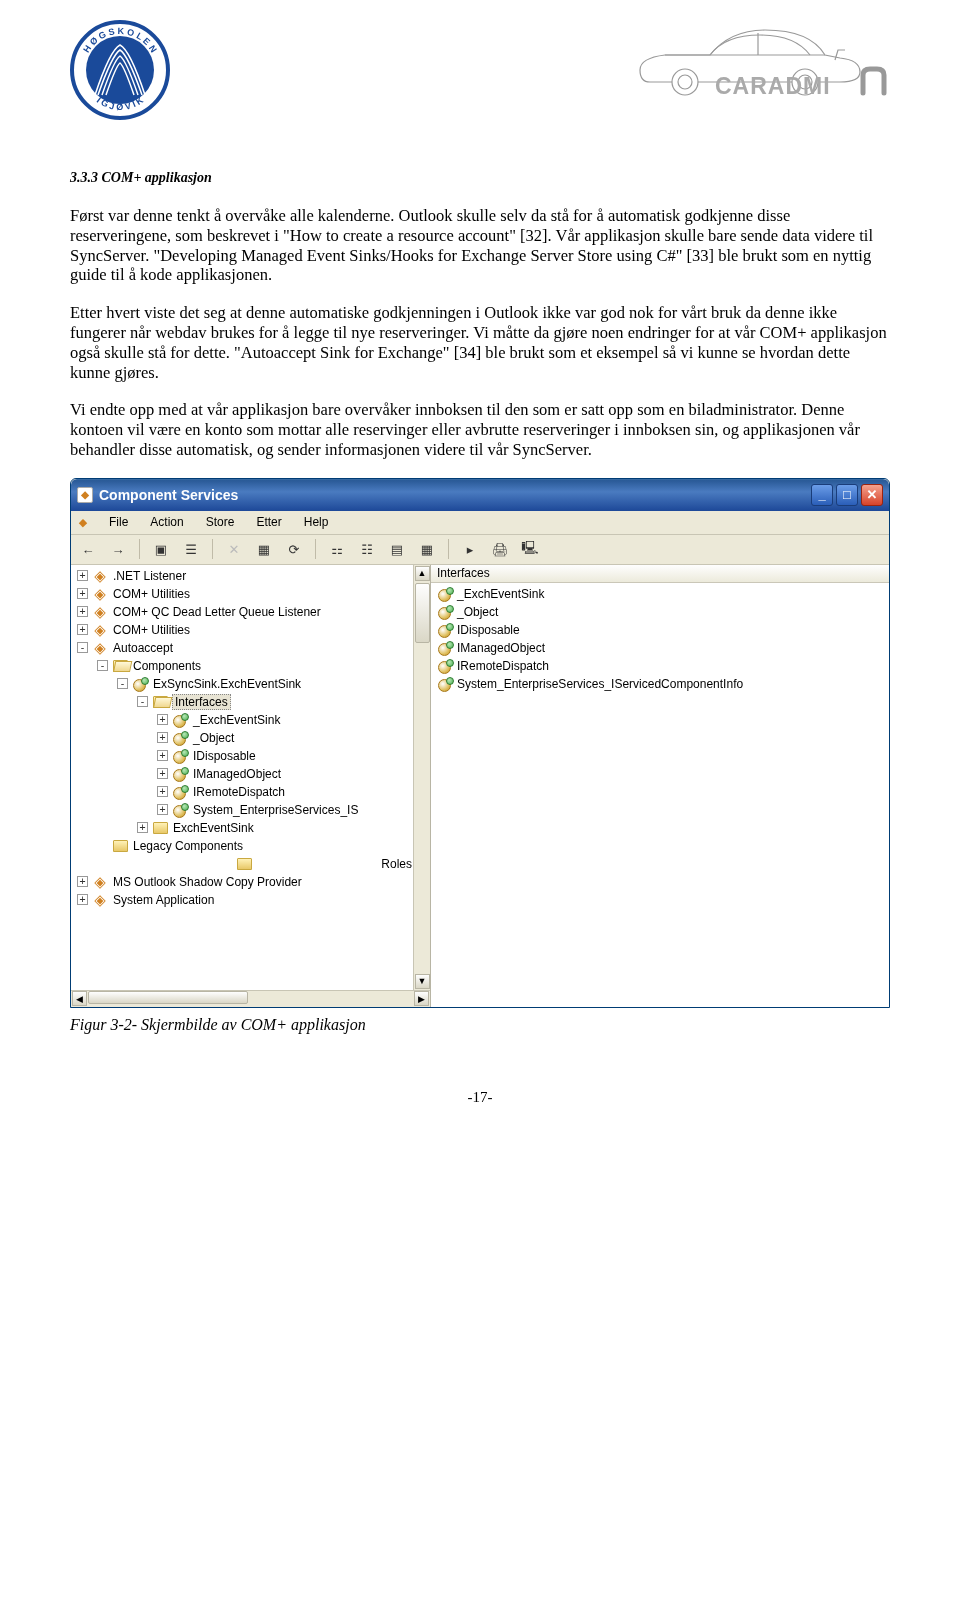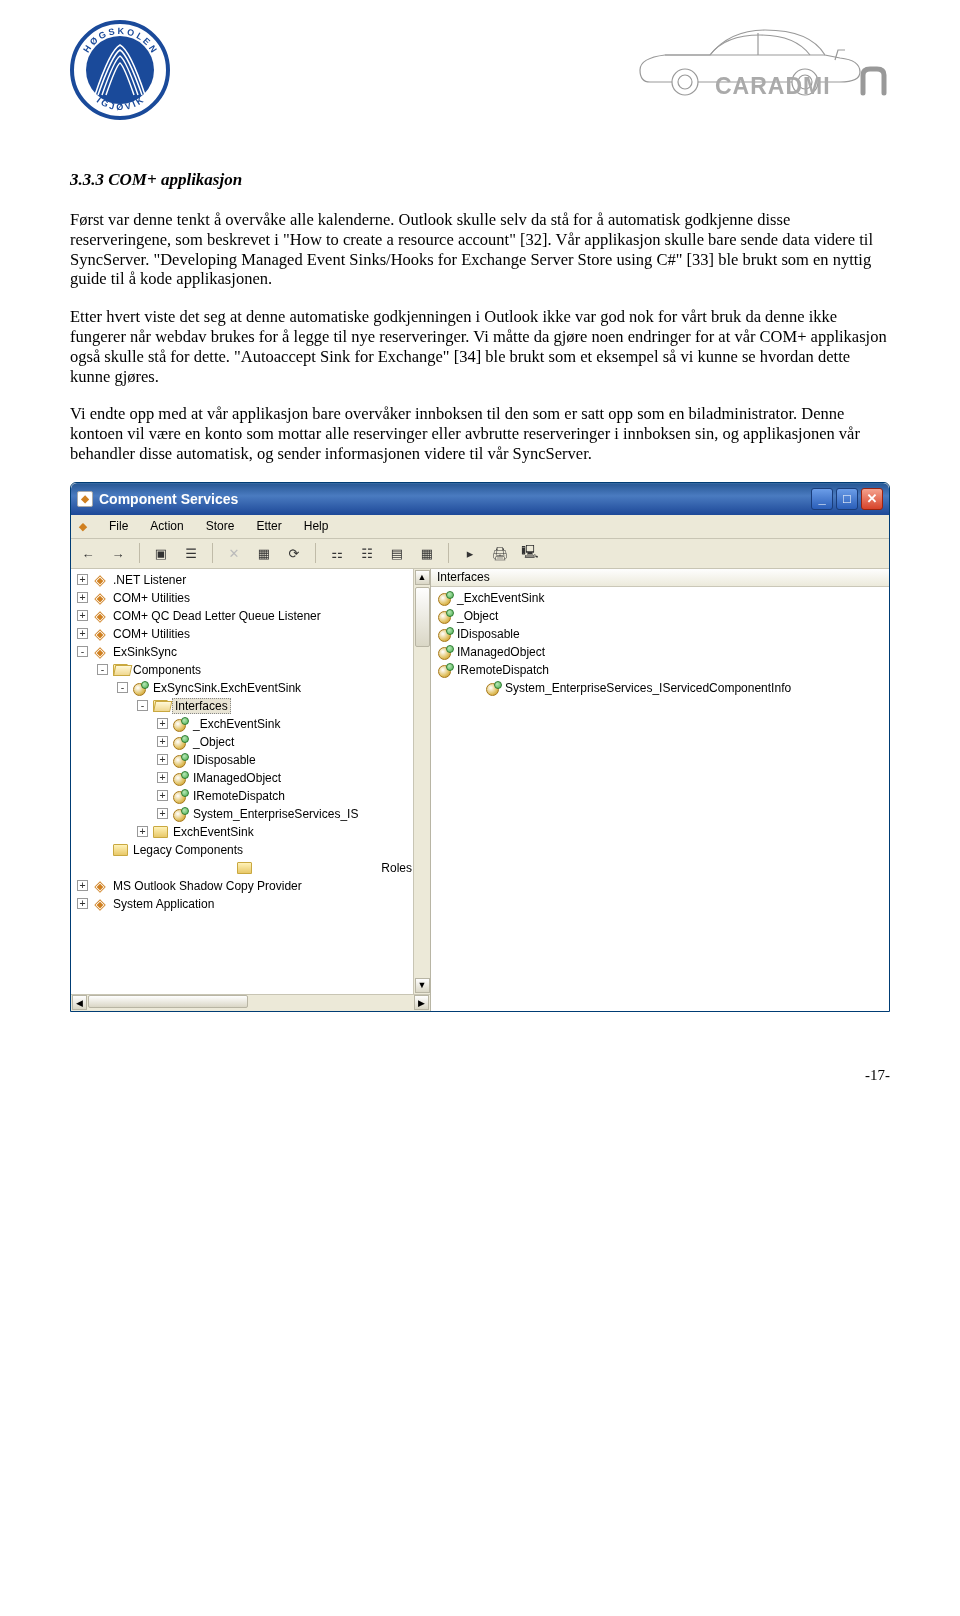--- a/index.html
+++ b/index.html
@@ -18,21 +18,21 @@
     display: flex;
     justify-content: space-between;
     align-items: flex-start;
     margin-bottom: 50px;
   }
   .logo-left { width: 100px; height: 100px; }
   .logo-right { width: 280px; height: 80px; }
 
   h2.section-title {
     font-family: "Times New Roman", Times, serif;
-    font-size: 17px;
+    font-size: 14px;
     font-weight: bold;
     font-style: italic;
     margin-bottom: 20px;
   }
   p.body {
     font-size: 16.5px;
     line-height: 1.2;
     margin-bottom: 18px;
   }
 
@@ -195,21 +195,21 @@
     padding: 0 2px;
   }
   .tree-row .label-bg { padding: 0 1px; }
 
   .caption {
     font-style: italic;
     font-size: 16px;
     margin-top: 4px;
   }
   .page-num {
-    text-align: right;
+    text-align: center;
     font-size: 15px;
     margin-top: 55px;
   }
 </style>
 </head>
 <body>
 
 <div class="page">
 
   <div class="header-row">
@@ -322,21 +322,21 @@
                   <span class="label-bg">COM+ QC Dead Letter Queue Listener</span>
                 </div>
                 <div class="tree-row" style="padding-left: 6px;">
                   <span class="exp">+</span>
                   <span class="node-icon icn-com" style="font-size: 15px;">◈</span>
                   <span class="label-bg">COM+ Utilities</span>
                 </div>
                 <div class="tree-row" style="padding-left: 6px;">
                   <span class="exp">-</span>
                   <span class="node-icon icn-com" style="font-size: 15px;">◈</span>
-                  <span class="label-bg">ExSinkSync</span>
+                  <span class="label-bg">Autoaccept</span>
                 </div>
                 <div class="tree-row" style="padding-left: 26px;">
                   <span class="exp">-</span>
                   <span class="node-icon">
                     <span class="icn-folder open"></span>
                   </span>
                   <span class="label-bg">Components</span>
                 </div>
                 <div class="tree-row" style="padding-left: 46px;">
                   <span class="exp">-</span>
@@ -468,29 +468,30 @@
                   <span class="icn-iface"></span>
                 </span>
                 <span>IManagedObject</span>
               </div>
               <div class="tree-row" style="padding-left: 6px;">
                 <span class="node-icon">
                   <span class="icn-iface"></span>
                 </span>
                 <span>IRemoteDispatch</span>
               </div>
-              <div class="tree-row" style="padding-left: 6px; margin-left: 48px;">
+              <div class="tree-row" style="padding-left: 6px;">
                 <span class="node-icon">
                   <span class="icn-iface"></span>
                 </span>
                 <span>System_EnterpriseServices_IServicedComponentInfo</span>
               </div>
             </div>
         </div>
       </div>
 
     </div>
   </div>
 
+  <div class="caption">Figur 3-2- Skjermbilde av COM+ applikasjon</div>
 
   <div class="page-num">-17-</div>
 
 </div>
 
 </body></html>

